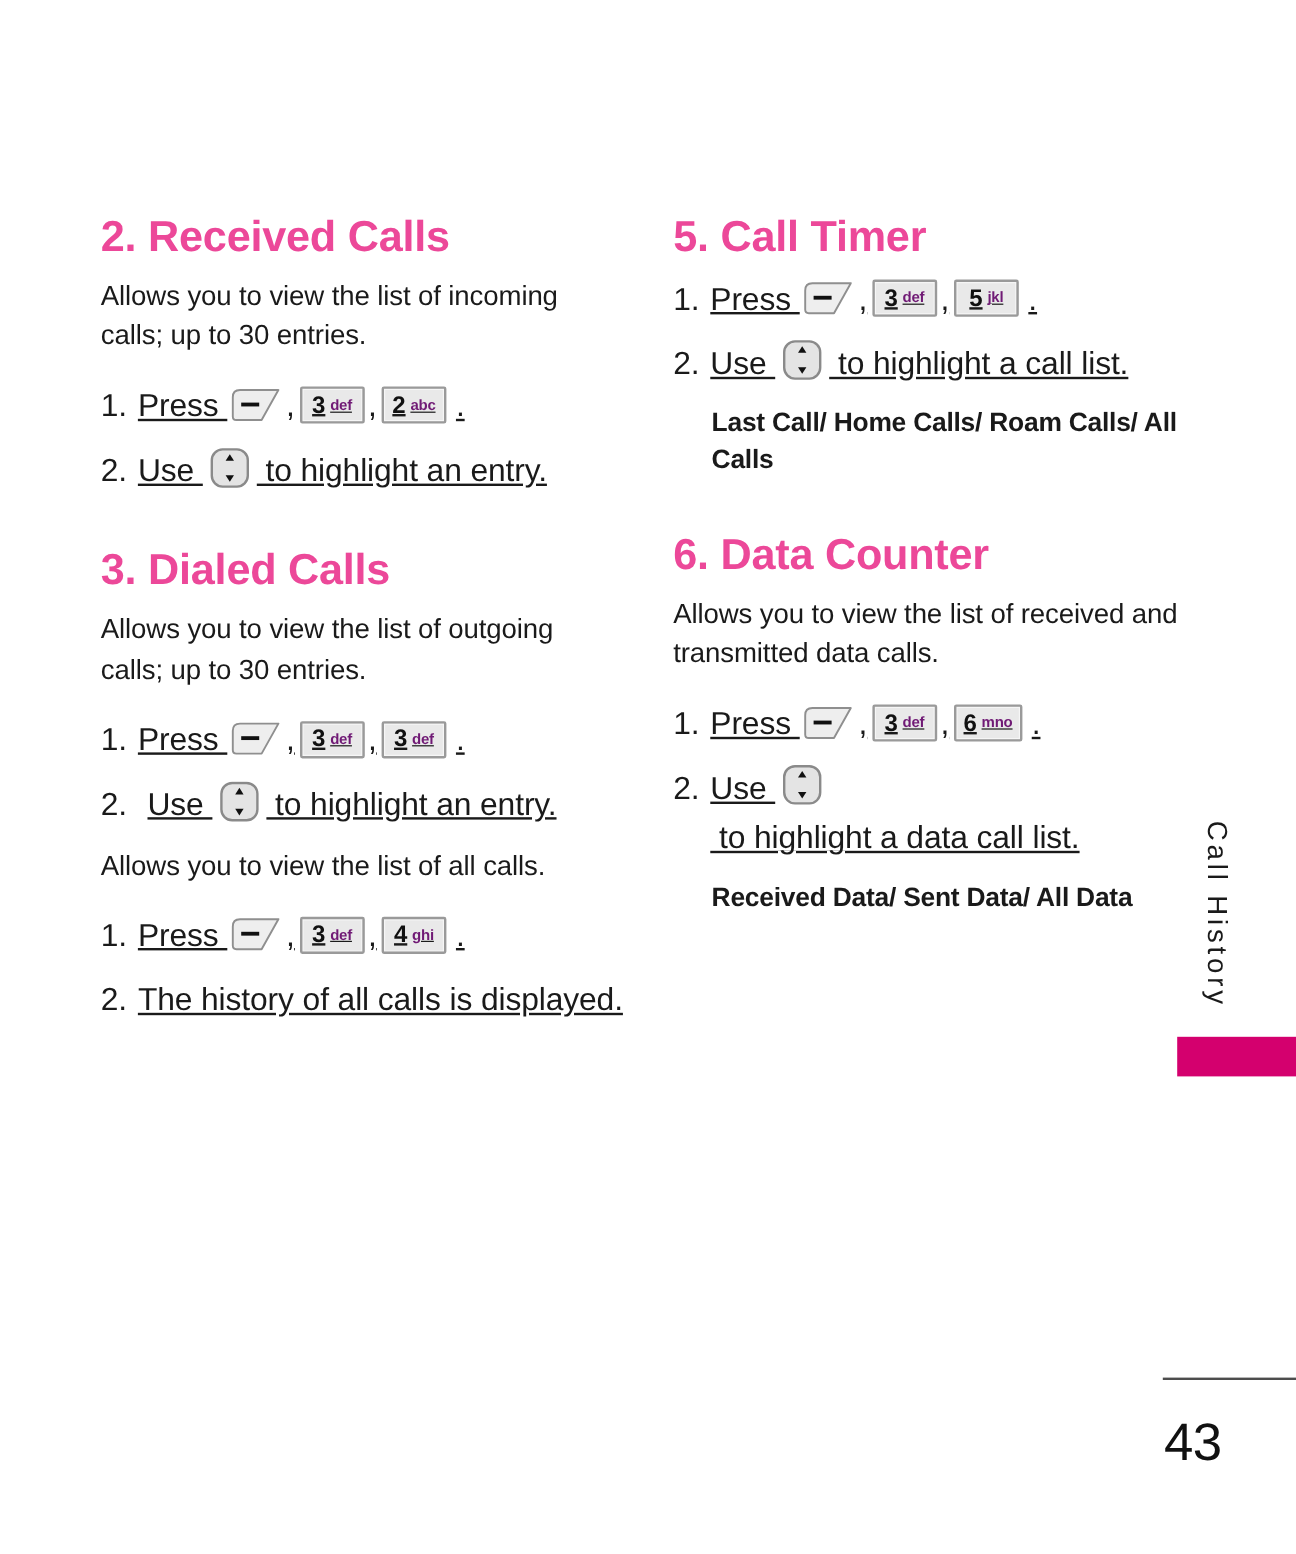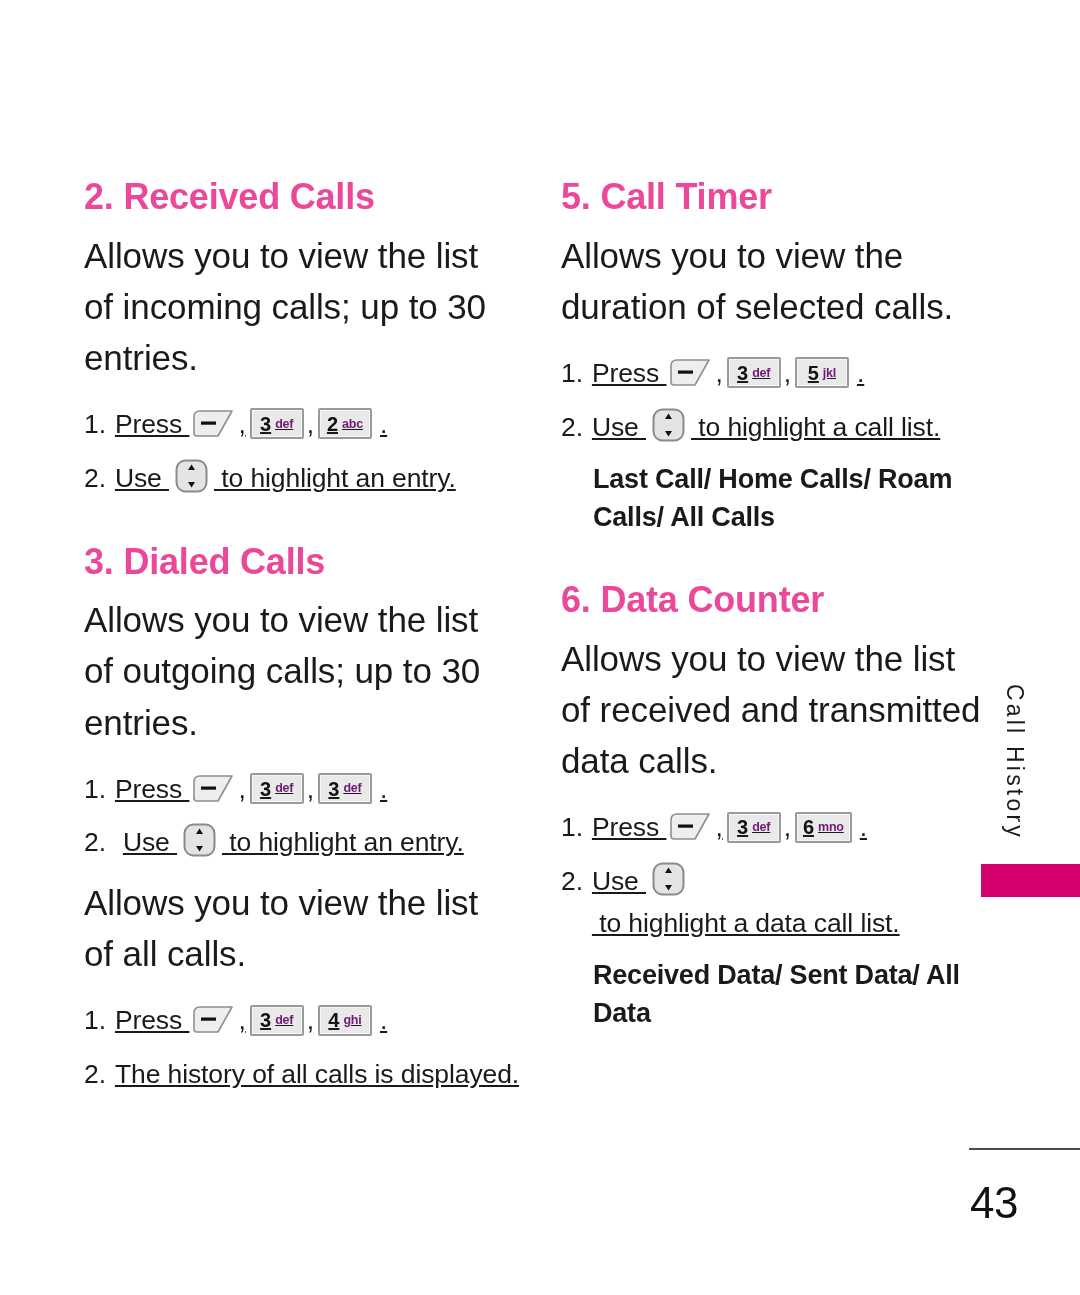--- a/index.html
+++ b/index.html
@@ -36,21 +36,21 @@
     font-weight: 700;
     line-height: 1.05;
     letter-spacing: -0.2px;
     margin: 0 0 14px 0;
     white-space: nowrap;
   }
   .sec-title.sp-top { margin-top: 44px; }
 
   
   .desc {
-    font-size: 35px;
+    font-size: 23px;
     line-height: 1.46;
     margin: 0 0 22px 0;
     letter-spacing: -0.1px;
   }
 
   
   .step {
     font-size: 26.5px;
     line-height: 1.5;
     margin: 0 0 14px 0;
@@ -70,21 +70,21 @@
     display: flex;
     align-items: center;
     flex-wrap: wrap;
     row-gap: 2px;
     text-decoration: underline;
   }
   .txt { white-space: pre; }
 
   
   .sub-bold {
-    font-size: 27px;
+    font-size: 22px;
     font-weight: 700;
     line-height: 1.4;
     margin: 6px 0 0 32px;
     letter-spacing: -0.2px;
   }
 
   
   .keycap {
     display: inline-flex;
     align-items: center;
@@ -287,21 +287,20 @@
       </div>
       <div class="step">
         <span class="step-num">2.</span>
         <span class="step-body step-line">
           <span class="txt">The history of all calls is displayed.</span>
         </span>
       </div>
     </div>
   <div class="col col-right">
       <div class="sec-title">5. Call Timer</div>
-      <p class="desc">Allows you to view the duration of selected calls.</p>
       <div class="step">
         <span class="step-num">1.</span>
         <span class="step-body step-line">
           <span class="txt">Press </span>
           <span class="softkey"><svg viewBox="0 0 42 30" width="42" height="30">
               <path d="M2 9 L2 25 Q2 28 5 28 L26 28 L40 3 L8 3 Q2 3 2 9 Z" fill="#eeeeee" stroke="#8f8f8f" stroke-width="1.6" stroke-linejoin="round"></path>
               <rect x="9" y="13.5" width="15" height="3.2" fill="#111111"></rect>
             </svg></span>
           <span class="txt comma">,</span>
           <span class="keycap">

